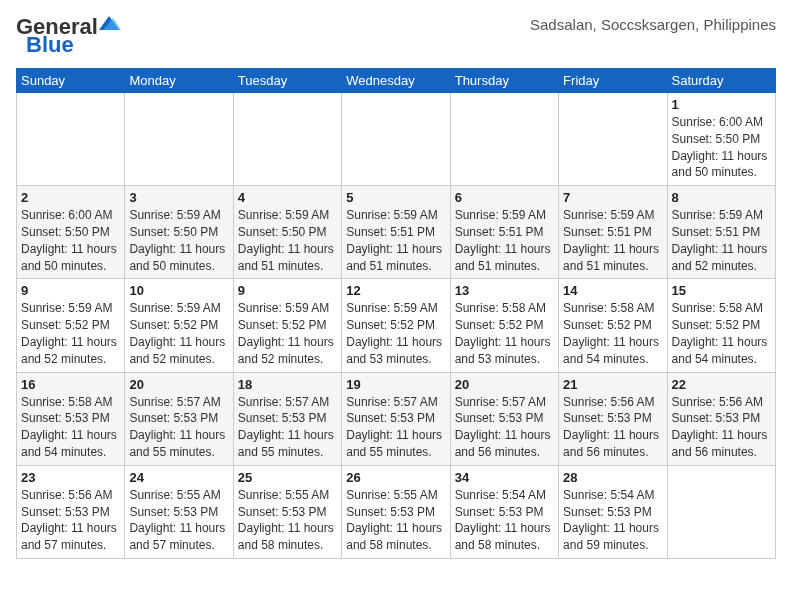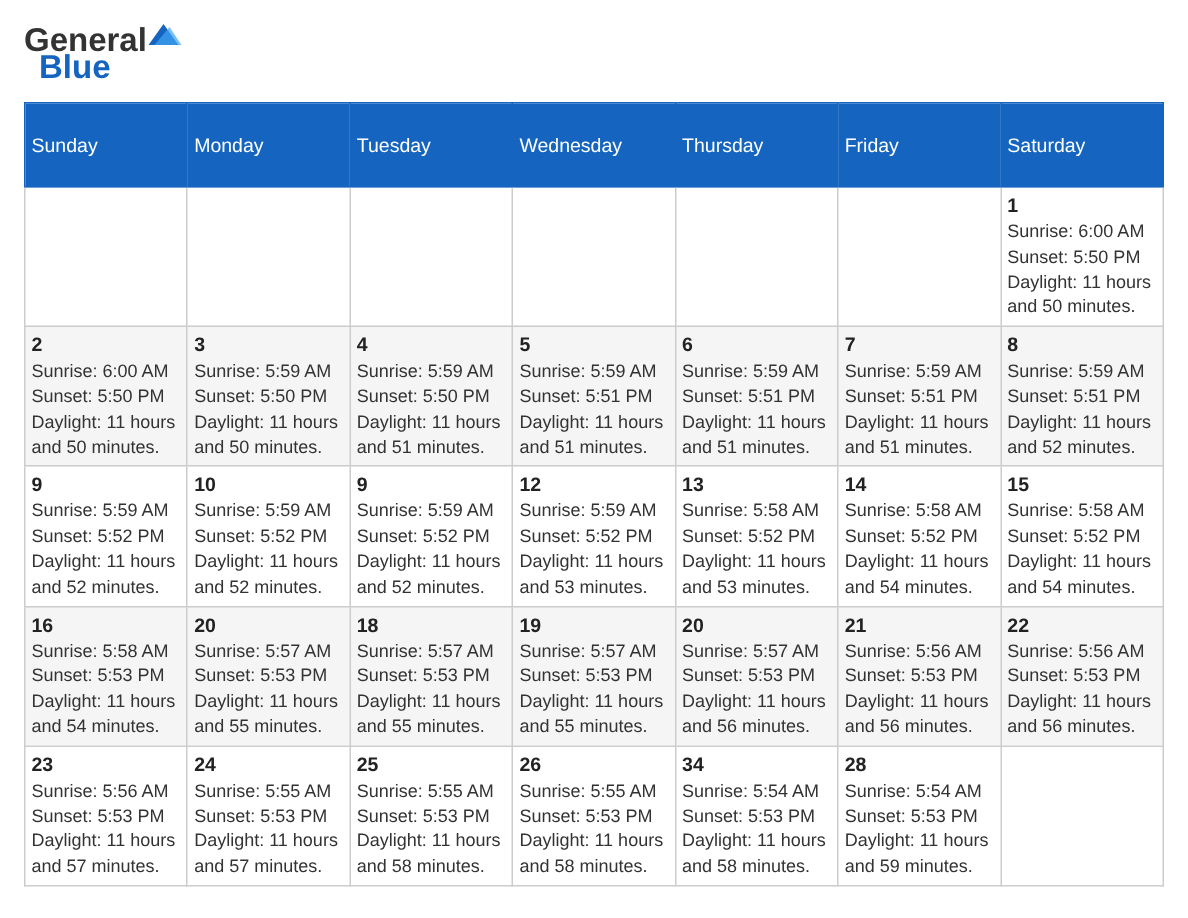--- a/index.html
+++ b/index.html
@@ -42,21 +42,21 @@
       color: #555;
     }
     .calendar {
       width: 100%;
       border-collapse: collapse;
       font-size: 11px;
     }
     .calendar th {
       background: #1565C0;
       color: #fff;
-      padding: 20px 4px;
+      padding: 4px 4px;
       text-align: left;
       font-size: 13px;
       font-weight: normal;
       border: 1px solid #1565C0;
     }
     .calendar td {
       border: 1px solid #ccc;
       vertical-align: top;
       padding: 4px;
       width: calc(100% / 7);
@@ -95,20 +95,21 @@
     <div style="display:flex;align-items:center;gap:0;">
       <span class="logo-text logo-general">General</span>
       <svg width="22" height="18" viewBox="0 0 22 18" style="margin-left:1px;margin-top:-4px;">
         <polygon points="0,14 10,0 20,14" fill="#1565C0"></polygon>
         <polygon points="4,14 14,2 22,14" fill="#42A5F5" opacity="0.7"></polygon>
       </svg>
     </div>
     <span class="logo-text logo-blue" style="margin-top:-4px;margin-left:10px;">Blue</span>
   </div>
   <div class="title-block">
+    <div class="location">Sadsalan, Soccsksargen, Philippines</div>
   </div>
 </div>
 
 <table class="calendar">
   <thead>
     <tr>
     <th>Sunday</th>
         <th>Monday</th>
         <th>Tuesday</th>
         <th>Wednesday</th>

